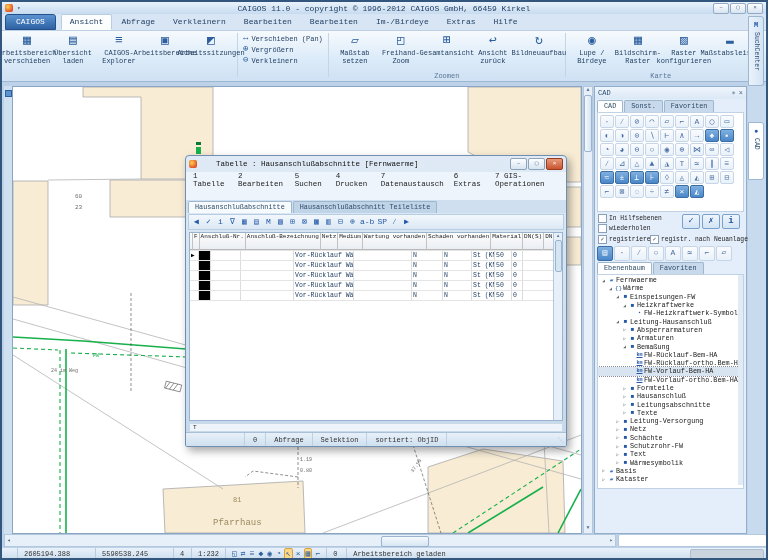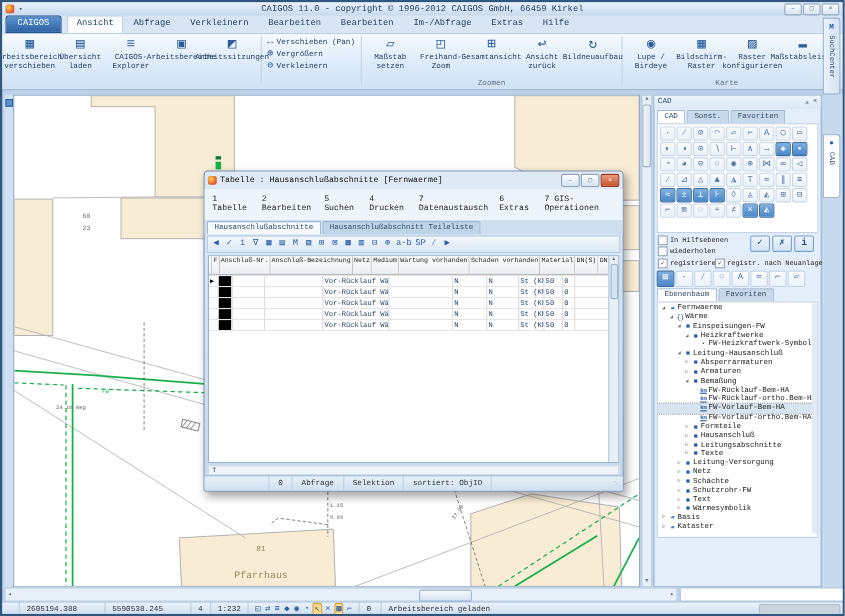--- a/index.html
+++ b/index.html
@@ -29,25 +29,25 @@
   
   .leftstrip{position:absolute;left:2px;top:84px;width:8px;height:448px;background:#cfe0f1}
   .lsicon{position:absolute;left:3px;top:88px;width:5px;height:5px;background:#5b93d0;border:1px solid #2d5f9e}
   .map{position:absolute;left:10px;top:84px;width:570px;height:448px;background:#fff;border:1px solid #8aa5c4;box-sizing:border-box;overflow:hidden}
   .maplabel{position:absolute;font-size:6px;color:#6d6d6d;white-space:nowrap}
   .vscroll{position:absolute;left:581px;top:84px;width:10px;height:448px;background:#e7f0f9;border:1px solid #b3c8dd;box-sizing:border-box;font-size:5px;color:#5a7694;text-align:center;line-height:7px}
   .vthumb{position:absolute;left:1px;top:9px;width:6px;height:55px;border:1px solid #9ab4cf;background:linear-gradient(90deg,#f4f9fd,#d6e5f2);border-radius:2px}
   .varr{position:absolute;left:0;width:8px;height:8px}
   
   .dialog{position:absolute;left:183px;top:153px;width:380px;height:290px;background:linear-gradient(#dfeaf6,#c5d9ec);border:1px solid #6f8eb0;border-radius:4px 4px 2px 2px;box-shadow:3px 4px 8px rgba(0,0,0,.35);font-size:8px;z-index:5}
-  .dtitle{height:14px;display:flex;align-items:center;gap:3px;padding:1px 3px;font-size:7.5px;color:#111}
+  .dtitle{height:14px;display:flex;align-items:center;gap:19px;padding:1px 3px;font-size:7.5px;color:#111}
   .dtbtns{margin-left:auto;display:flex}
   .dtbtn{width:15px;height:10px;border:1px solid #8ca3ba;border-radius:2px;background:linear-gradient(#fdfeff,#d7e4f1);font-size:6px;line-height:9px;text-align:center;color:#4a6a8a;margin-left:1px}
   .dtbtn.close{background:linear-gradient(#e89a7c,#c8542f);color:#fff;border-color:#9c3a1c}
-  .dmenu{height:28px;background:#eef4fb;display:flex;align-items:center;font-size:7.5px;color:#222;padding-left:2px}
+  .dmenu{height:28px;background:#eef4fb;display:flex;font-size:7.5px;color:#222;padding-left:2px}
   .dmenu span{padding:0 5px}
   .dtabs{height:13px;display:flex;align-items:flex-end;padding-left:2px;background:#cfdff0}
   .dtab{font-size:6.8px;padding:1px 6px 2px;background:#c0d4e8;border:1px solid #9db7cf;border-bottom:none;border-radius:2px 2px 0 0;margin-right:1px;color:#2d4a66}
   .dtab.active{background:#f6fafd}
   .dtoolbar{height:14px;background:linear-gradient(#f2f7fc,#dbe8f4);border:1px solid #b7cde2;margin:1px 2px 0;display:flex;align-items:center;gap:3px;padding:0 3px}
   .dico{font-size:8px;line-height:12px;color:#2458a8;min-width:9px;text-align:center}
   .dcombos{display:flex;padding:2px 3px 0;gap:3px}
   .dcombo{flex:1}
   .dcombo .lbl{font-size:6.5px;color:#44607c;padding-left:1px}
   .combo{height:10px;background:#fff;border:1px solid #9ab4cf;display:flex;justify-content:flex-end;align-items:center}
@@ -133,21 +133,21 @@
   
   <div class="tabrow">
     <span class="appbtn">CAIGOS</span>
     <span style="display:flex;align-items:center">
 
     <span class="rtab active">Ansicht</span>
         <span class="rtab">Abfrage</span>
         <span class="rtab">Verkleinern</span>
         <span class="rtab">Bearbeiten</span>
         <span class="rtab">Bearbeiten</span>
-        <span class="rtab">Im-/Abfrage</span>
+        <span class="rtab">Im-/Birdeye</span>
         <span class="rtab">Extras</span>
         <span class="rtab">Hilfe</span>
       </span>
   </div>
 
   
   <div class="ribbon">
     <div class="rgroup">
 
     <div class="rbtn">

